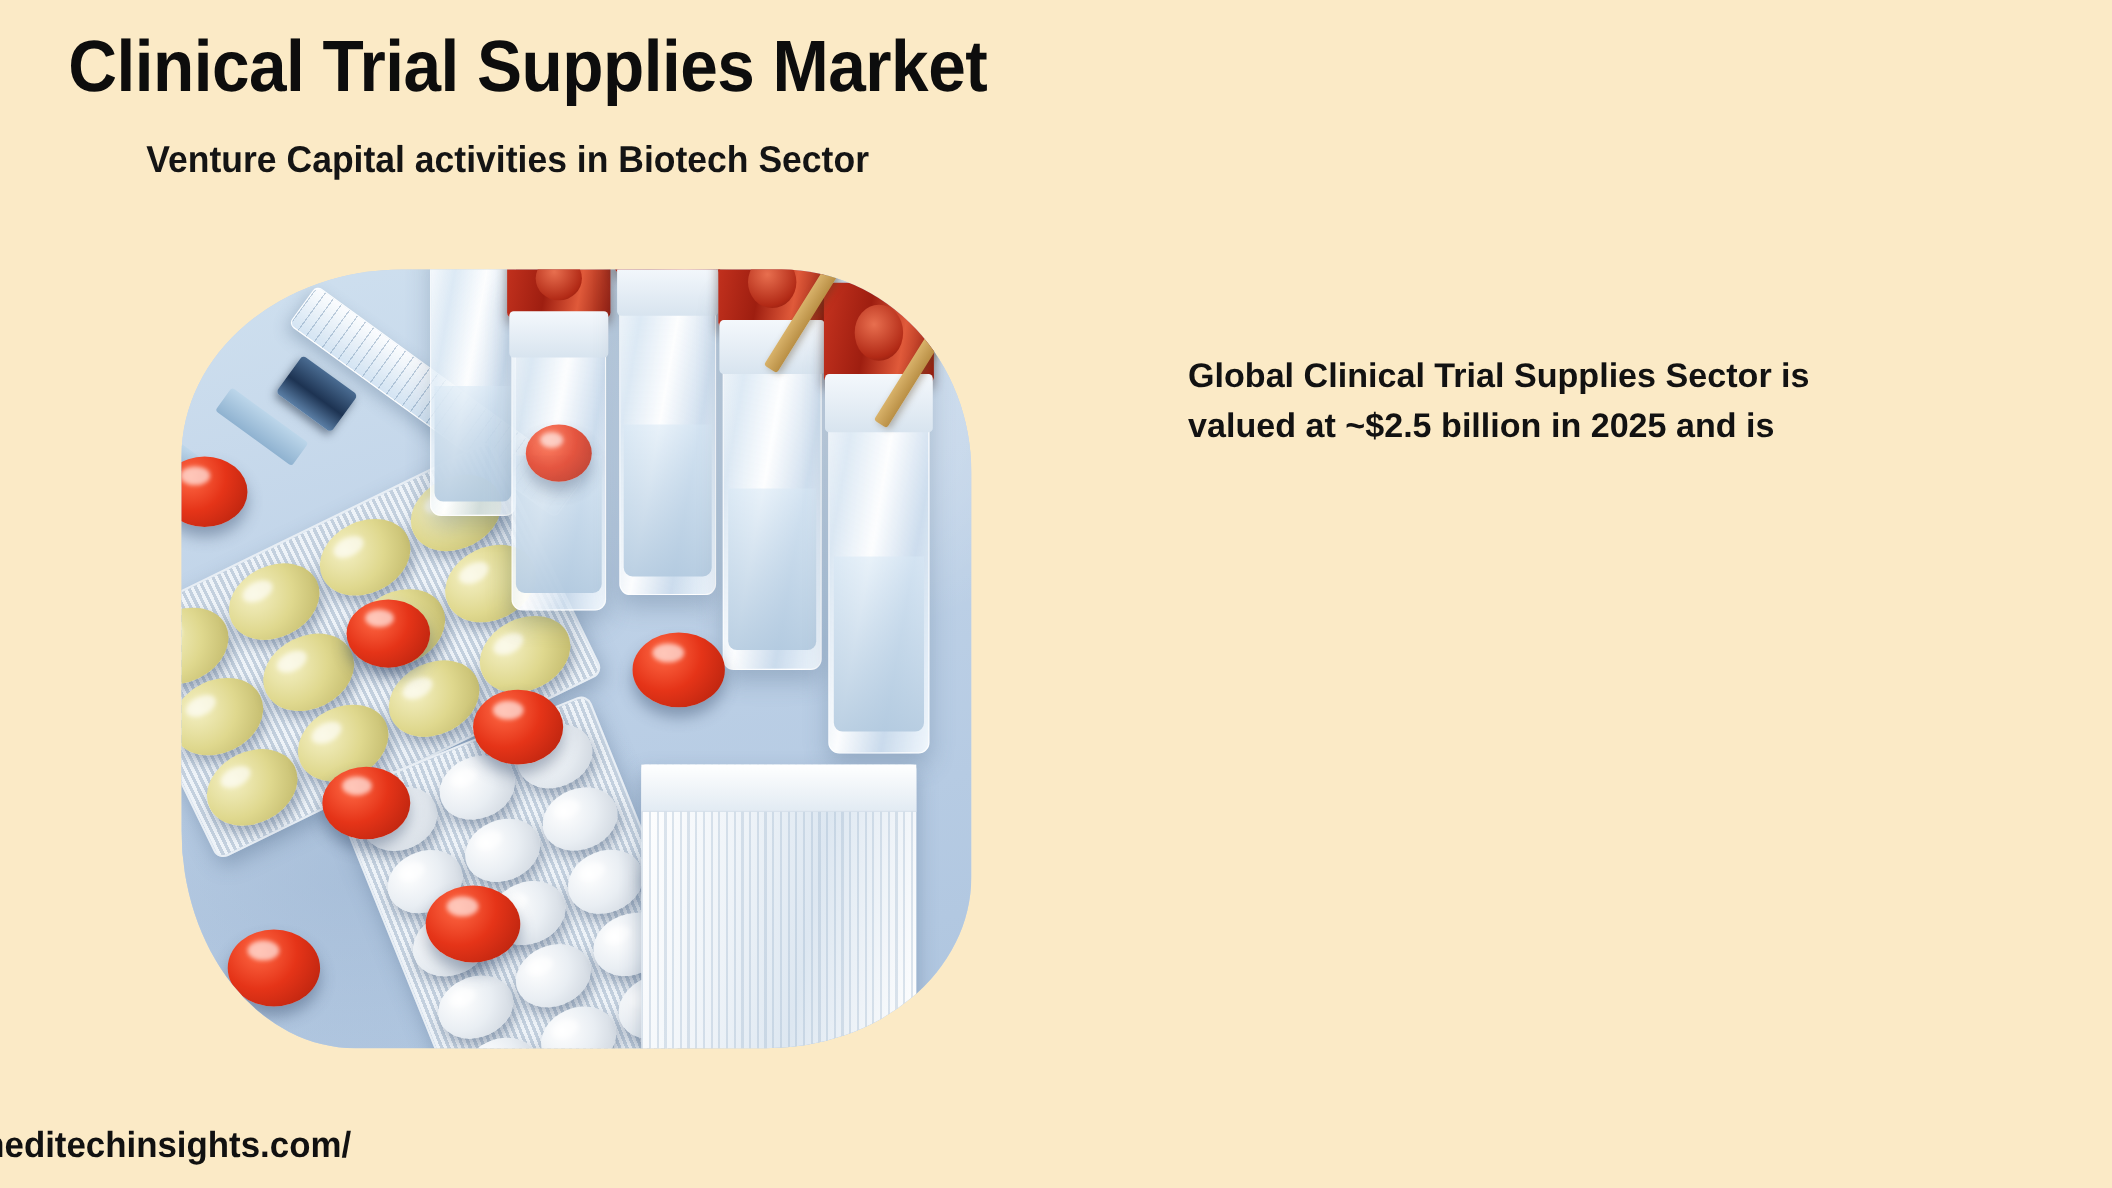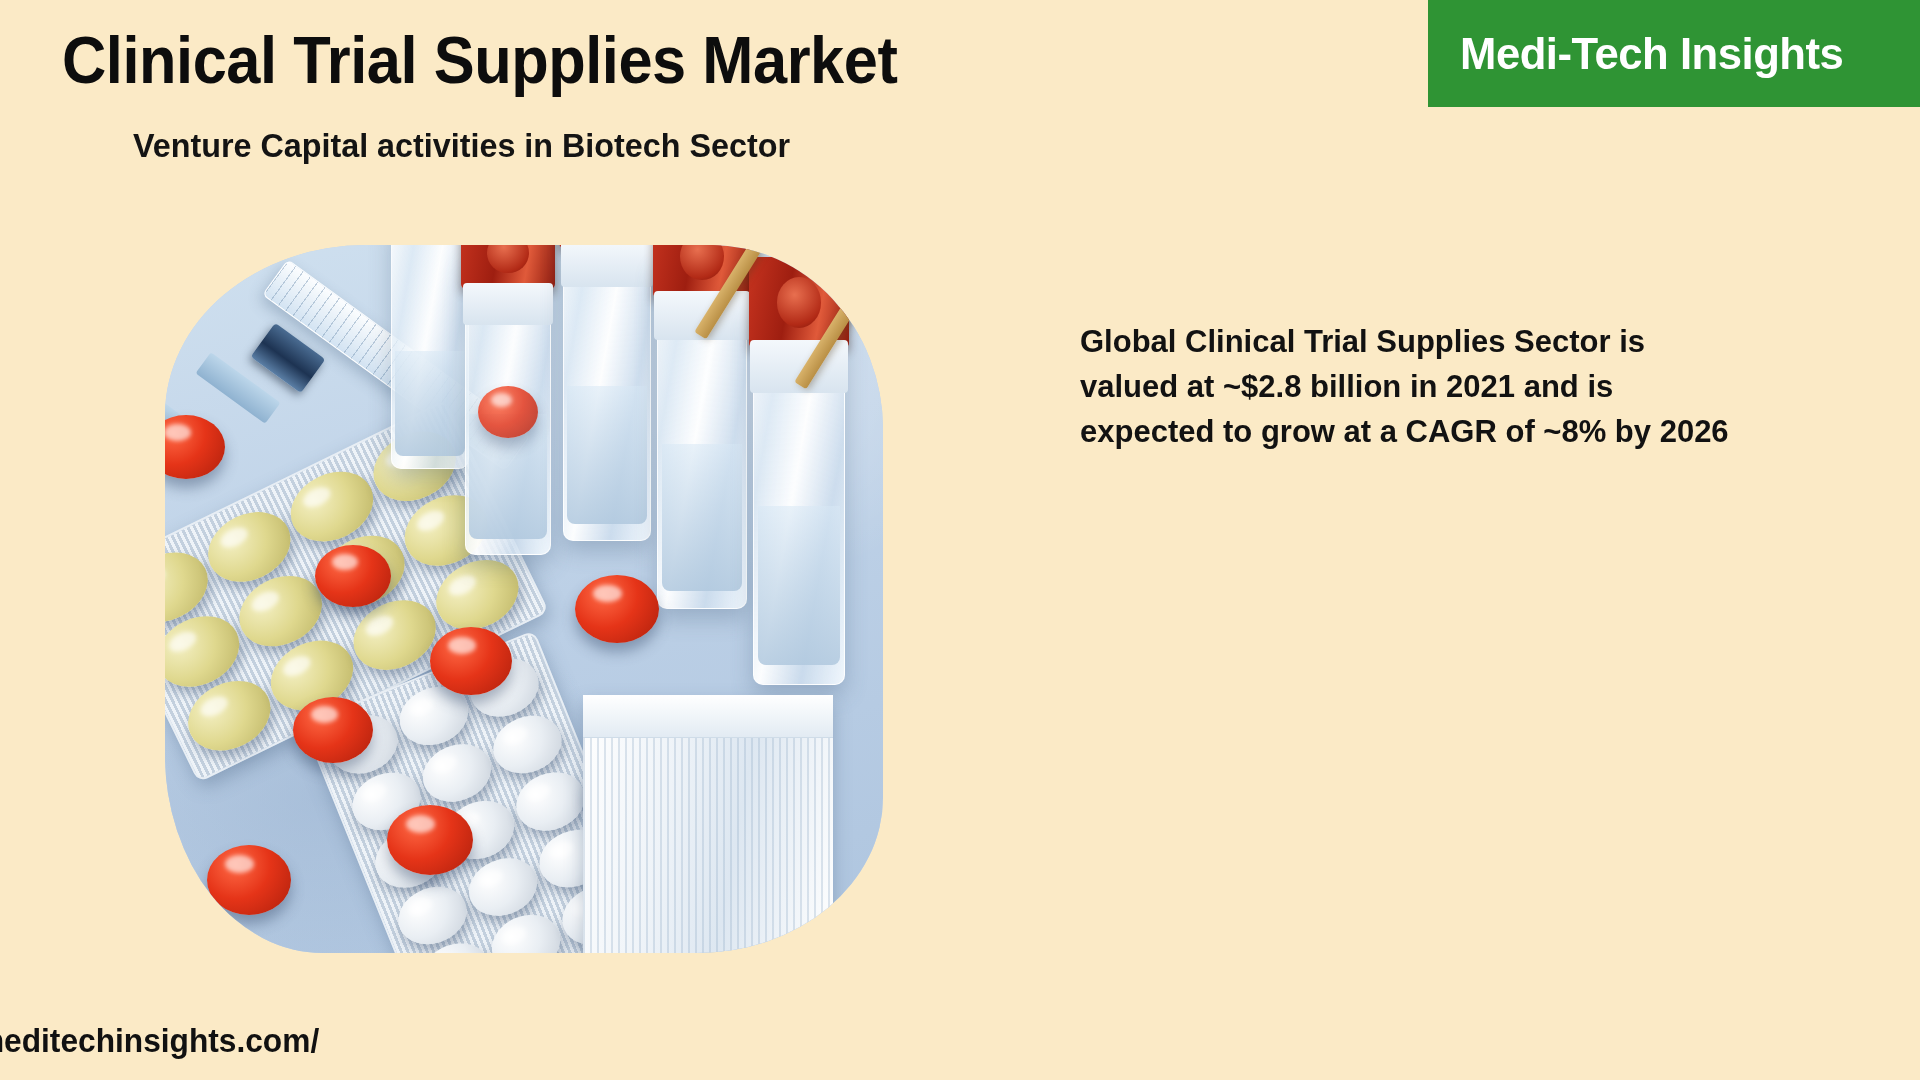--- a/index.html
+++ b/index.html
@@ -203,23 +203,20 @@
 </style>
 </head>
 <body>
 
 <div id="stage">
 
   <div class="title">Clinical Trial Supplies Market</div>
 
   <div class="subtitle">Venture Capital activities in Biotech Sector</div>
 
-  <div class="logo-box">
-    <div class="logo-text">Medi-Tech Insights</div>
-  </div>
 
   <div class="photo-wrap">
     <div class="photo"></div>
 
     <div class="pc syringe-body" style="left:110px; top:10px; width:300px; height:44px; transform:rotate(36deg); transform-origin:left center;">
       <div class="syringe-grad"></div>
     </div>
     <div class="pc syringe-hub" style="left:92px; top:92px; width:62px; height:42px; transform:rotate(36deg);"></div>
     <div class="pc syringe-tip" style="left:30px; top:130px; width:86px; height:26px; transform:rotate(36deg);"></div>
     <div class="pc syringe-tip" style="left:-14px; top:176px; width:70px; height:20px; transform:rotate(36deg); opacity:.8;"></div>
@@ -304,21 +301,20 @@
     <div class="pc sachet" style="left:418px; top:450px; width:250px; height:270px;">
       <div class="sachet-ridge"></div>
       <div class="sachet-seal"></div>
     </div>
 
     <div class="pc pill pill-red" style="left:410px; top:330px; width:84px; height:68px;"></div>
   </div>
 
   <div class="body-copy">
     <span>Global Clinical Trial Supplies Sector is</span>
-    <span>valued at ~$2.8 billion in 2021 and is</span>
-    <span>expected to grow at a CAGR of ~8% by 2026</span>
+    <span>valued at ~$2.5 billion in 2025 and is</span>
   </div>
 
   <div class="footer-url">
     <span>https://meditechinsights.com/</span>
   </div>
 
 </div>
 
 </body></html>

